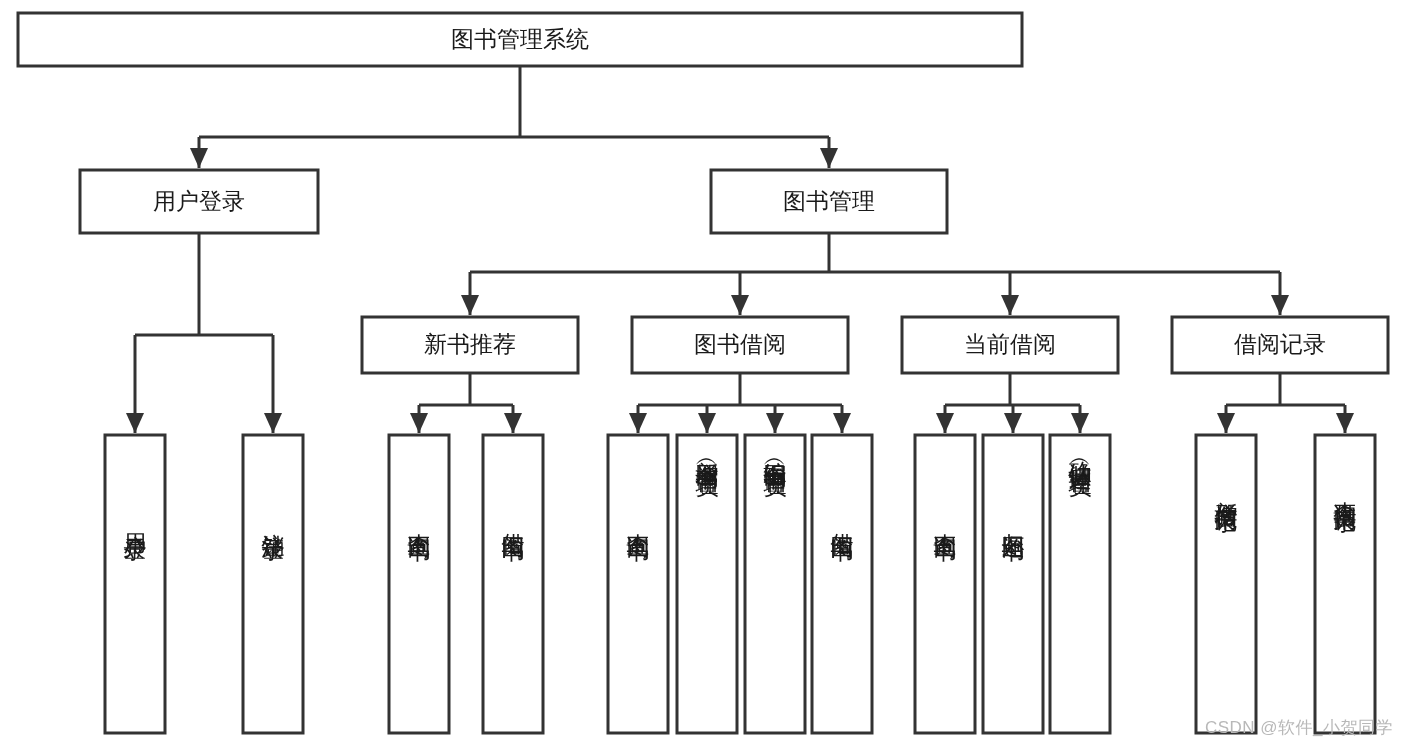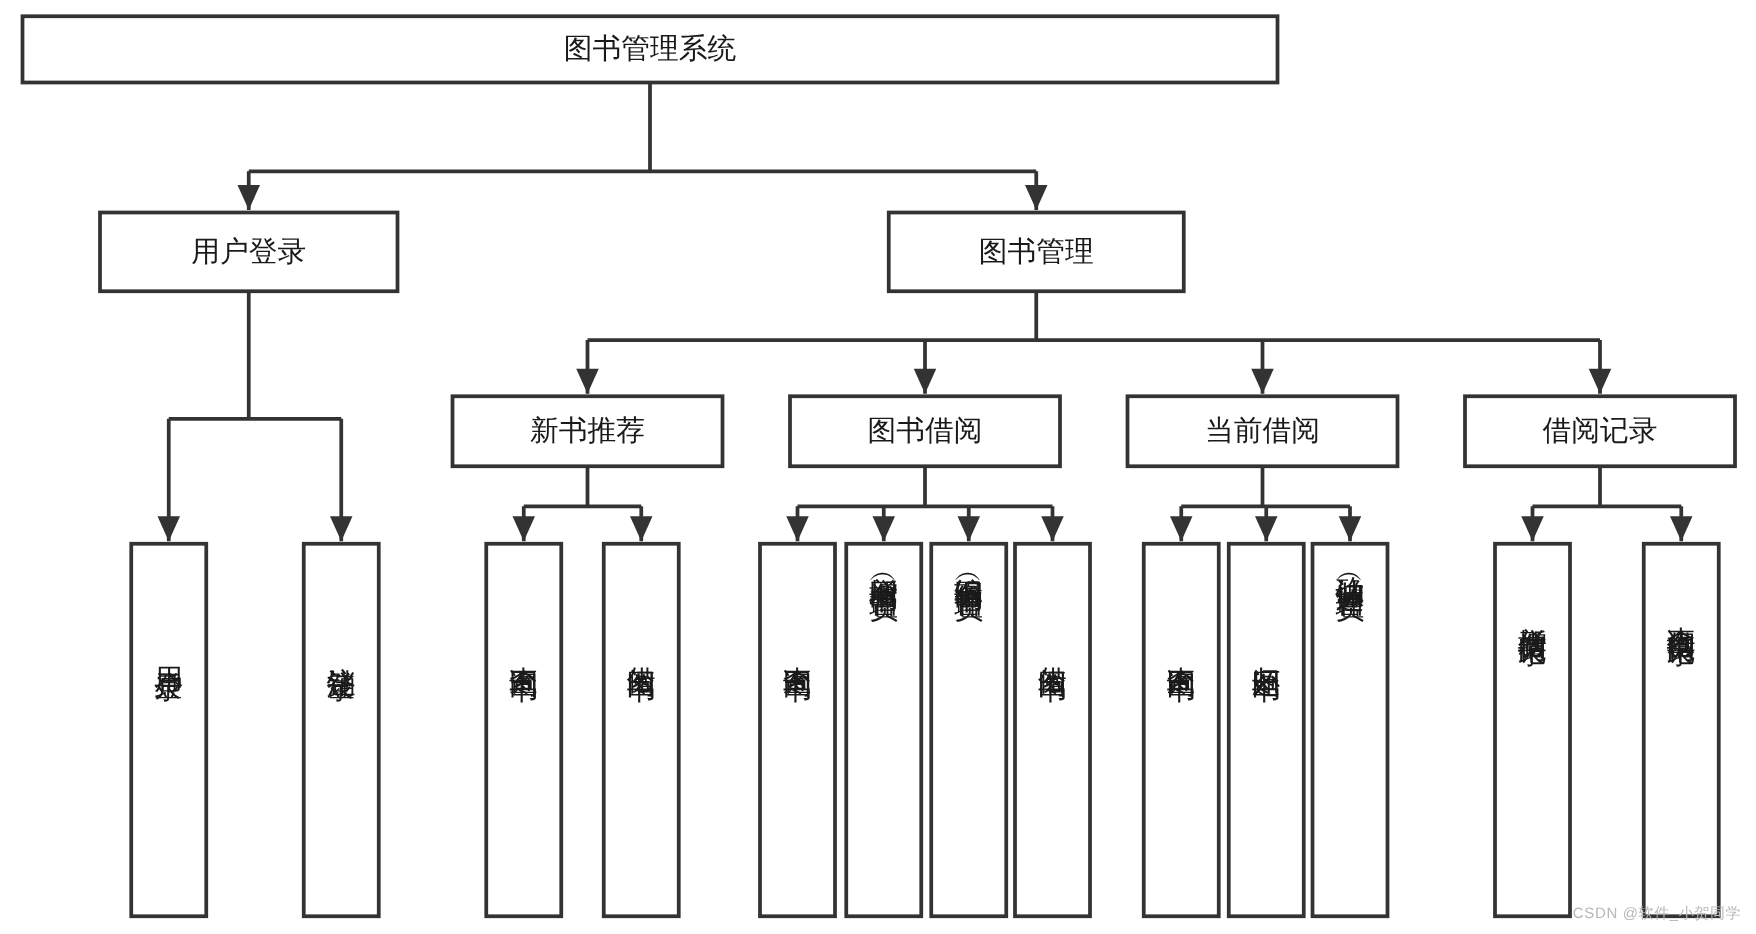--- a/index.html
+++ b/index.html
@@ -61,21 +61,21 @@
     line-height: 1.08;
     color: #1a1a1a;
     letter-spacing: 2px;
     white-space: nowrap;
   }
   .watermark {
     position: absolute;
     right: 12px;
     bottom: 8px;
     font-family: "Liberation Sans", "DejaVu Sans", sans-serif;
-    font-size: 12px;
+    font-size: 17px;
     color: #b8b8b8;
     letter-spacing: 0.5px;
     white-space: nowrap;
   }
 </style>
 </head>
 <body>
 
 <div id="diagram-root">
 

